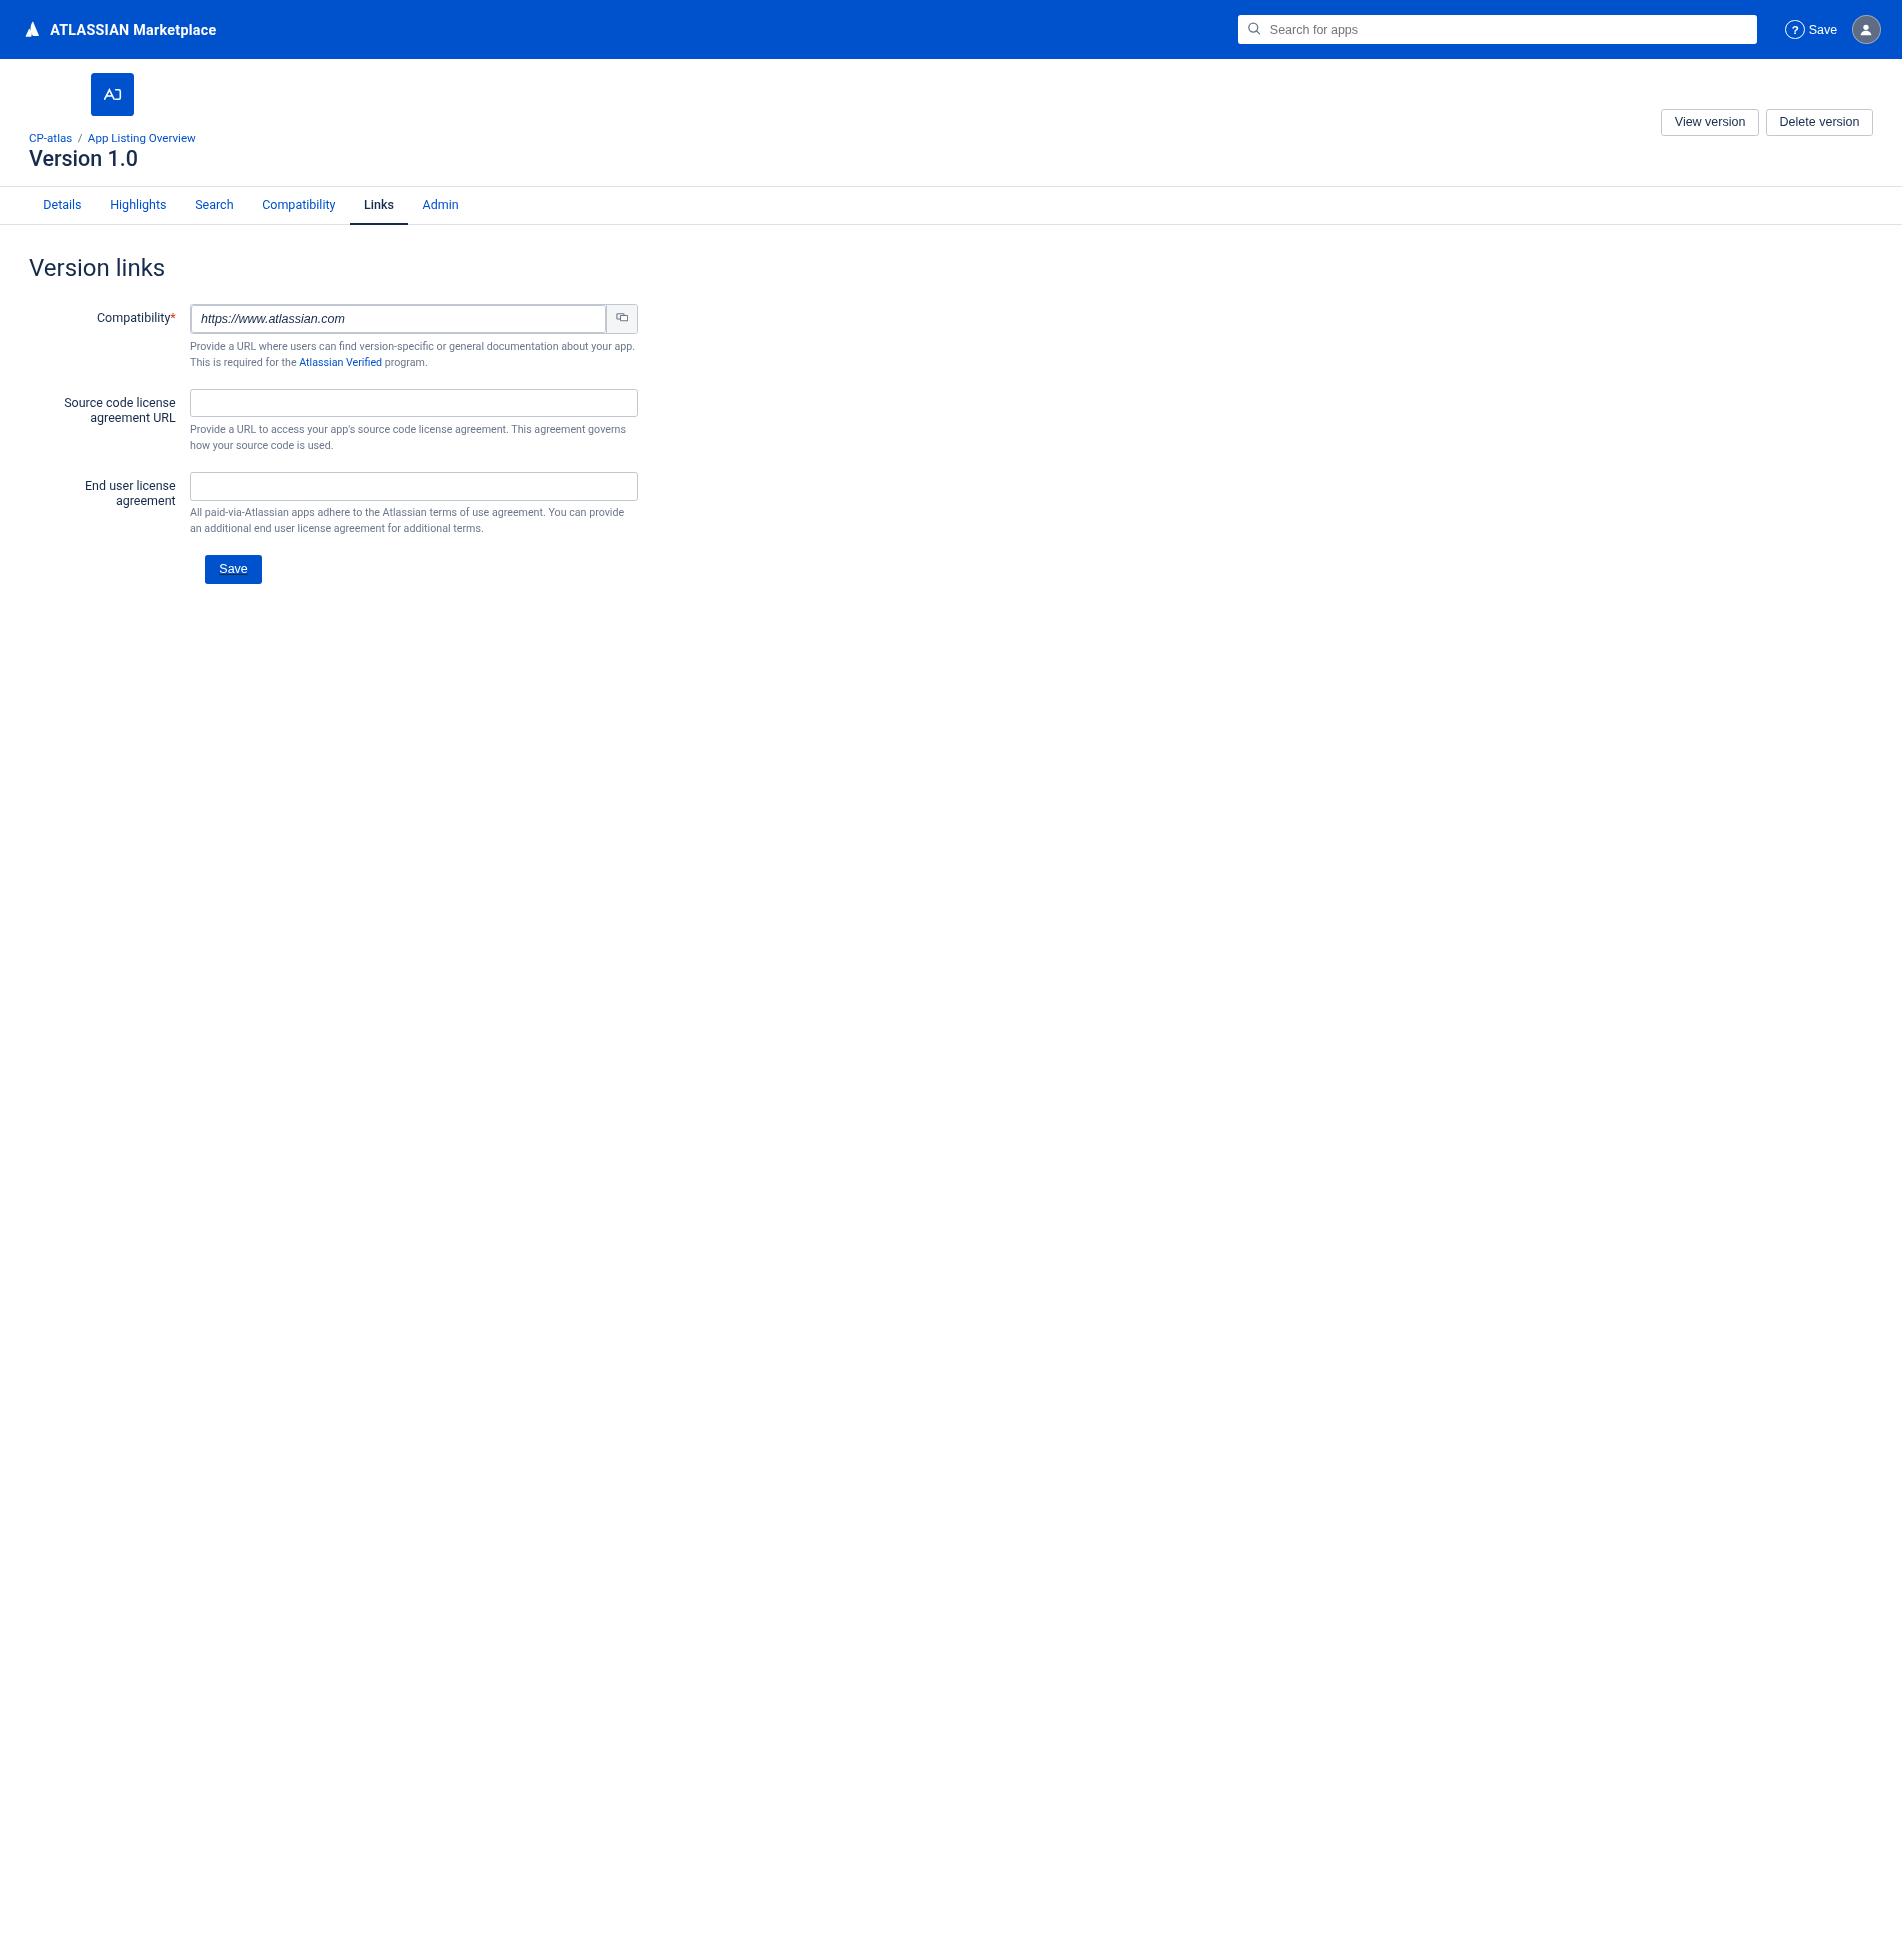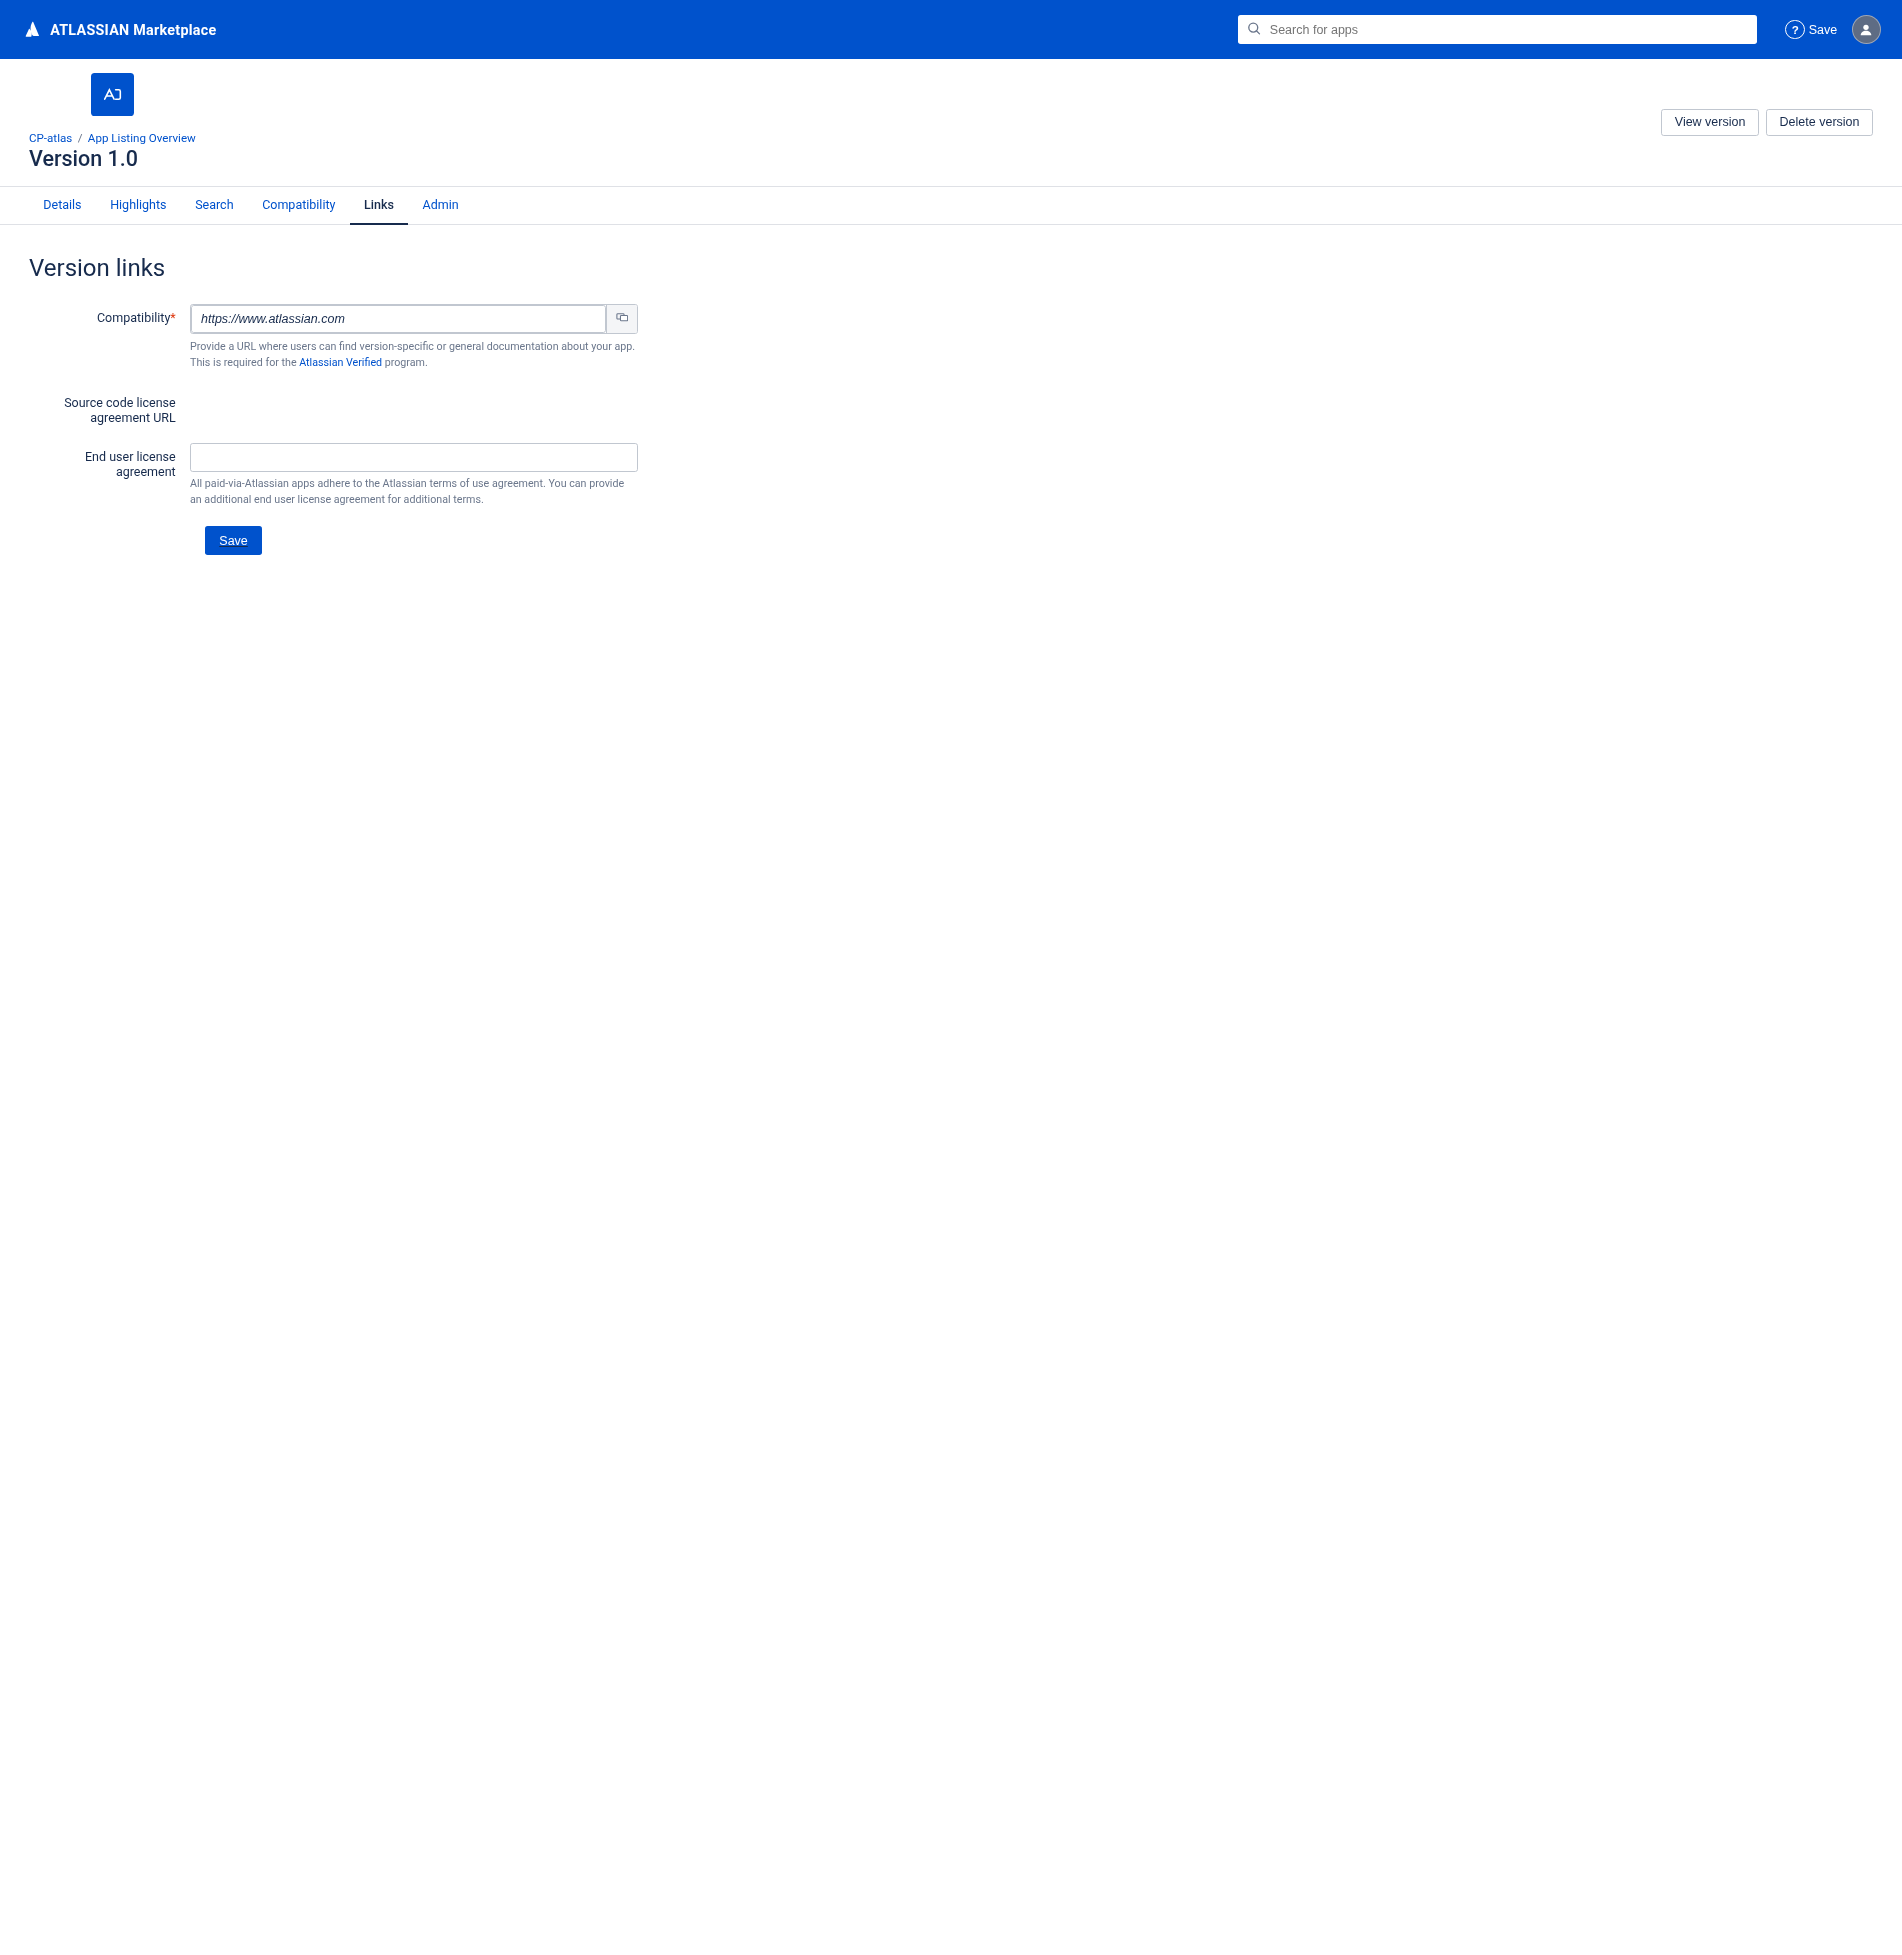--- a/index.html
+++ b/index.html
@@ -371,20 +371,24 @@
         </span>
       </div>
       <p class="form-hint">
         <span>Provide a URL where users can find version-specific or general documentation about your app. This is required for the</span> <a href="#">Atlassian Verified</a> <span>program.</span>
       </p>
     </div>
   </div>
 
   <div class="form-row">
     <label class="form-label">Source code license agreement URL</label>
+    <div class="form-field-wrap">
+      <input type="text" style="">
+      <p class="form-hint">Provide a URL to access your app's source code license agreement. This agreement governs how your source code is used.</p>
+    </div>
   </div>
 
   <div class="form-row">
     <label class="form-label">End user license agreement</label>
     <div class="form-field-wrap">
       <input type="text" style="">
       <p class="form-hint">All paid-via-Atlassian apps adhere to the Atlassian terms of use agreement. You can provide an additional end user license agreement for additional terms.</p>
     </div>
   </div>
 

